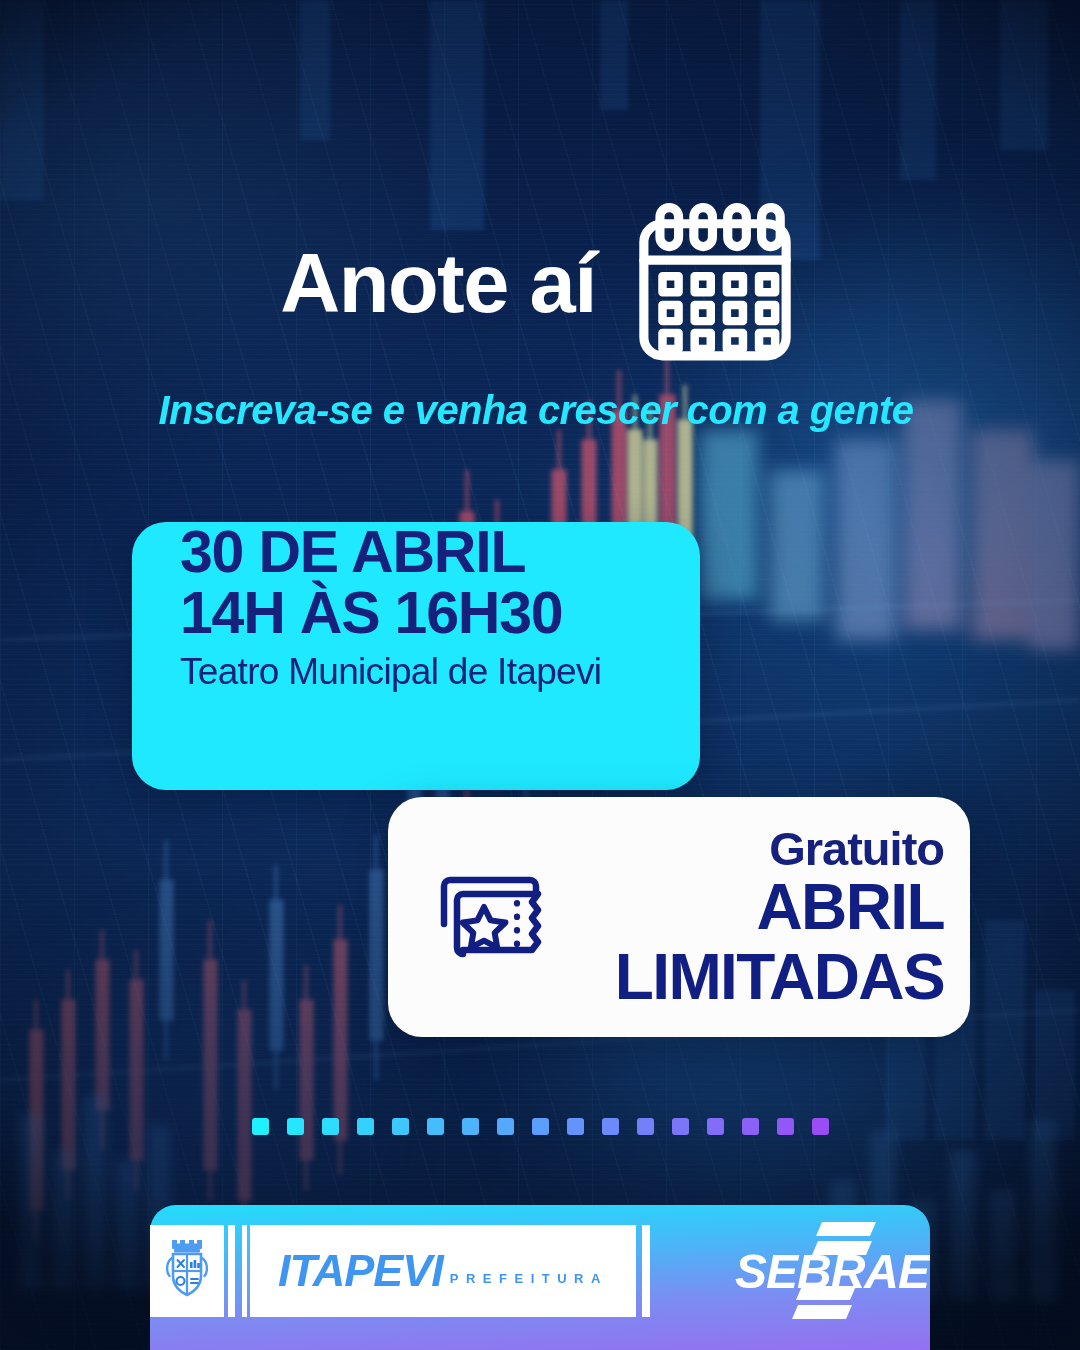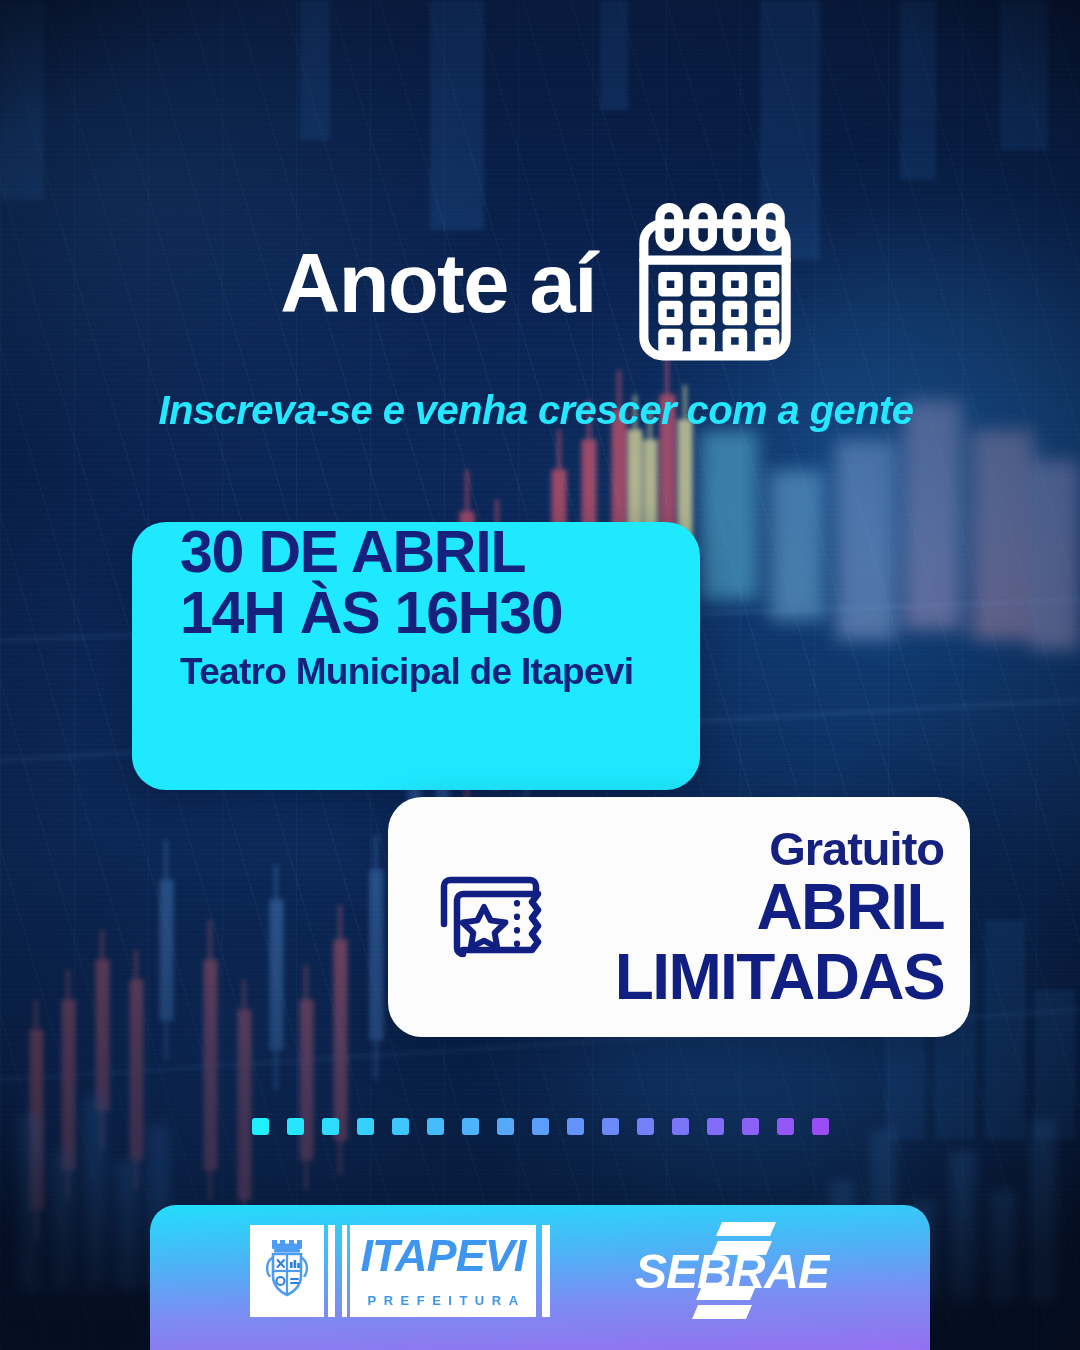--- a/index.html
+++ b/index.html
@@ -118,21 +118,21 @@
     color:#15217C;
     font-weight:700;
     font-size:59px;
     line-height:1.04;
     letter-spacing:-1.2px;
     white-space:nowrap;
   }
   .date-venue {
     margin-top:6px;
     color:#15217C;
-    font-weight:700;
+    font-weight:400;
     font-size:37px;
     letter-spacing:-.7px;
     white-space:nowrap;
   }
 
   
   .card-vagas {
     position:absolute;
     left:388px; top:797px;
     width:582px; height:240px;
@@ -192,23 +192,23 @@
   .crest-box {
     background:#fff;
     width:74px;
     display:flex; align-items:center; justify-content:center;
   }
   .crest-svg { width:54px; height:62px; display:block; }
   .bar-sep { width:7px; background:#fff; margin:0 4px; }
   .bar-sep-thin { width:5px; background:#fff; margin:0 3px; }
   .word-box {
     background:#fff;
-    display:flex; flex-direction:column;
-    justify-content:center;
-    padding:0 10px;
+    display:flex; flex-direction:row;
+    align-items:center; justify-content:center;
+    padding:0 28px;
   }
   .word-itapevi {
     color:#3E96F0;
     font-size:45px;
     font-weight:700;
     font-style:italic;
     letter-spacing:-1px;
     line-height:1;
   }
   .word-pref {

